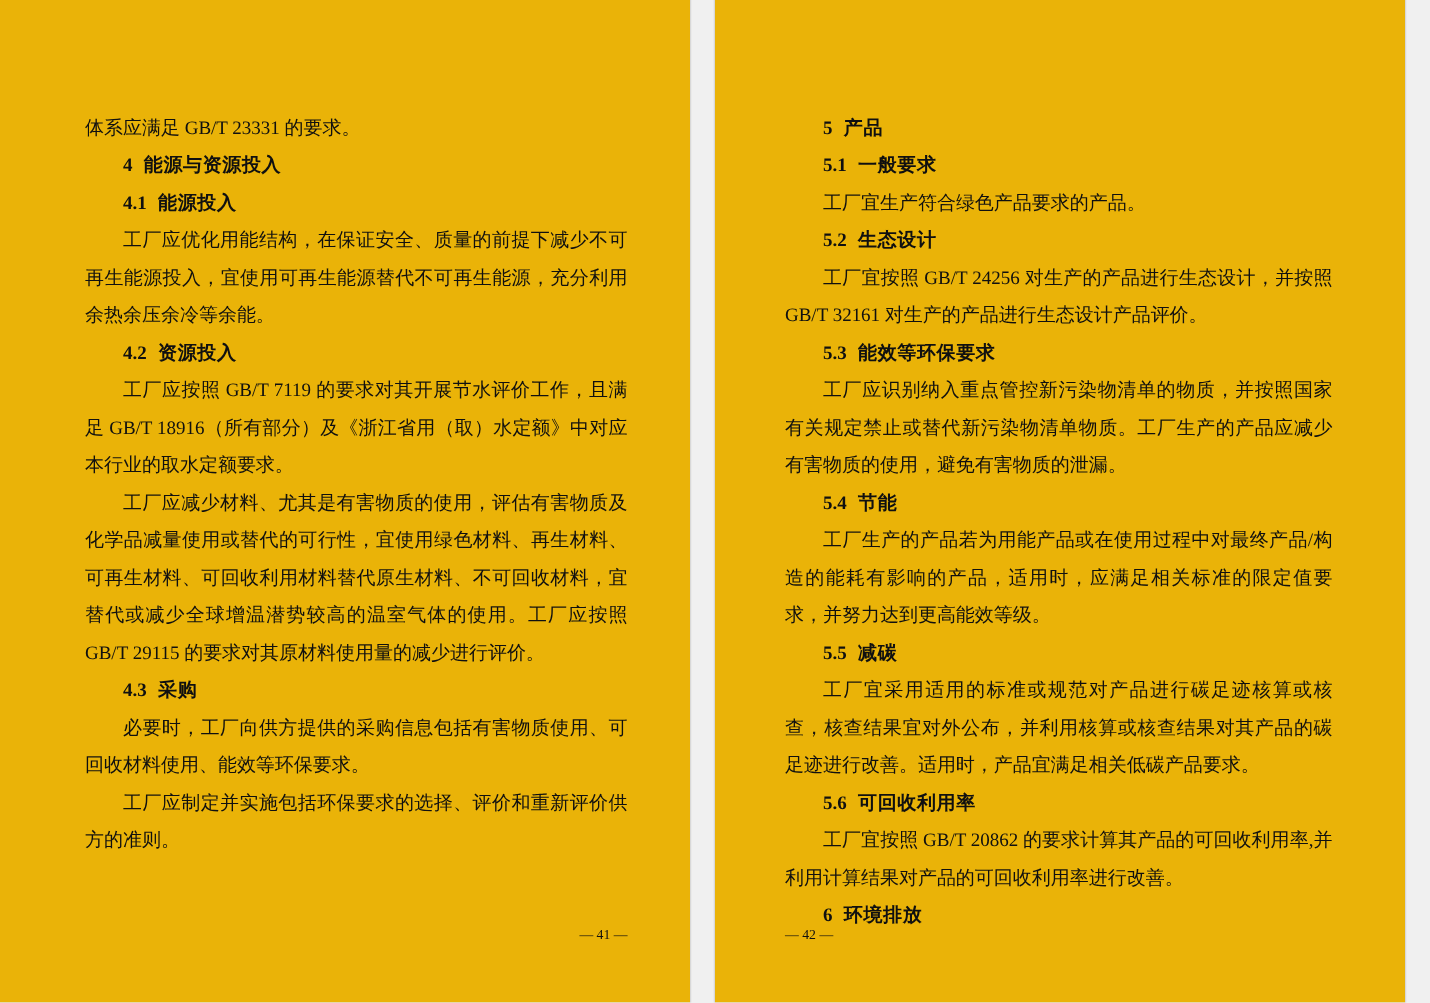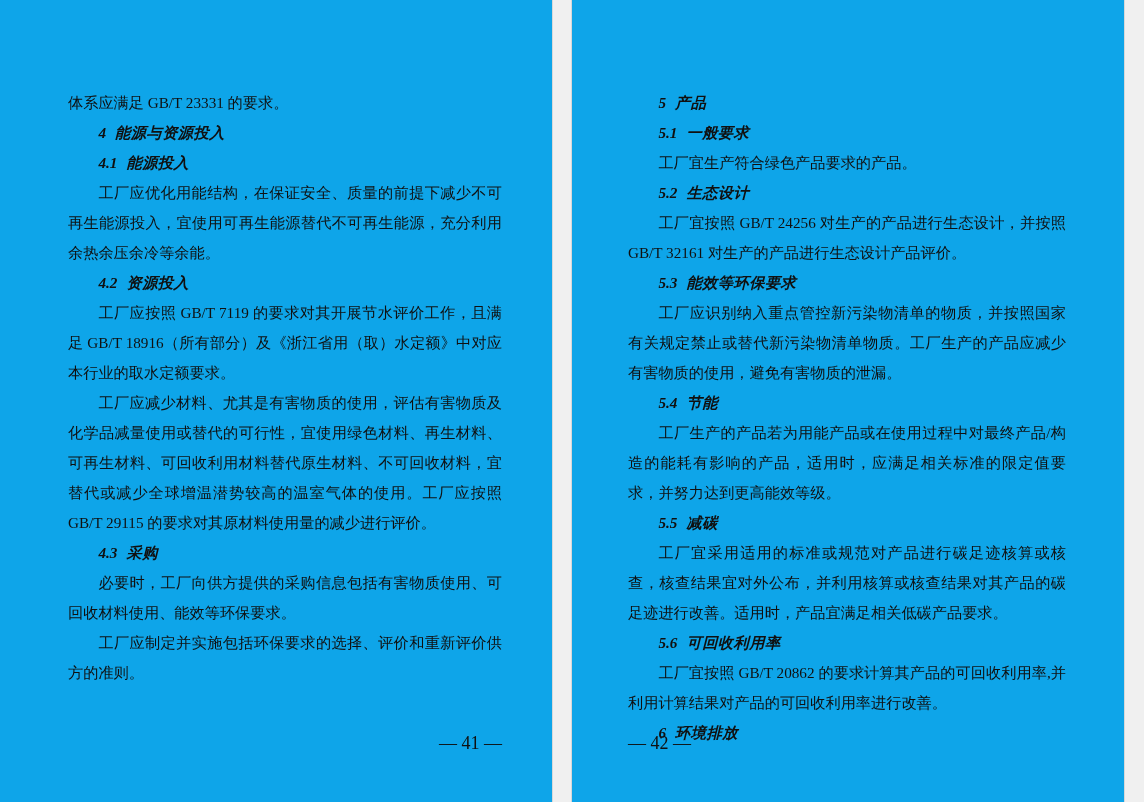--- a/index.html
+++ b/index.html
@@ -14,21 +14,21 @@
     position: relative;
     width: 1144px;
     height: 802px;
     display: flex;
     gap: 20px;
     padding: 0;
     box-sizing: border-box;
   }
   .page {
     position: relative;
-    background: #0ea5e9;
+    background: #eab308;
     box-shadow: 0 0 0 1px #d8d8d8;
     box-sizing: border-box;
     overflow: hidden;
   }
   .page-left {
     width: 552px;
     height: 802px;
     margin-left: 0px;
   }
   .page-right {
@@ -57,35 +57,34 @@
   .para {
     text-indent: 2em;
   }
   .noindent {
     text-indent: 0;
   }
   .heading {
     text-indent: 2em;
     font-weight: bold;
     letter-spacing: 0.5px;
-    font-style: italic;
   }
   .heading .num {
     font-weight: bold;
     letter-spacing: 0;
   }
   .heading .gap {
     display: inline-block;
     width: 0.6em;
   }
   .folio {
     position: absolute;
     bottom: 48px;
     font-family: "Liberation Serif", "DejaVu Serif", serif;
-    font-size: 18px;
+    font-size: 11px;
     color: #101010;
   }
   .folio-left {
     right: 50px;
   }
   .folio-right {
     left: 56px;
   }
 </style>
 </head>

